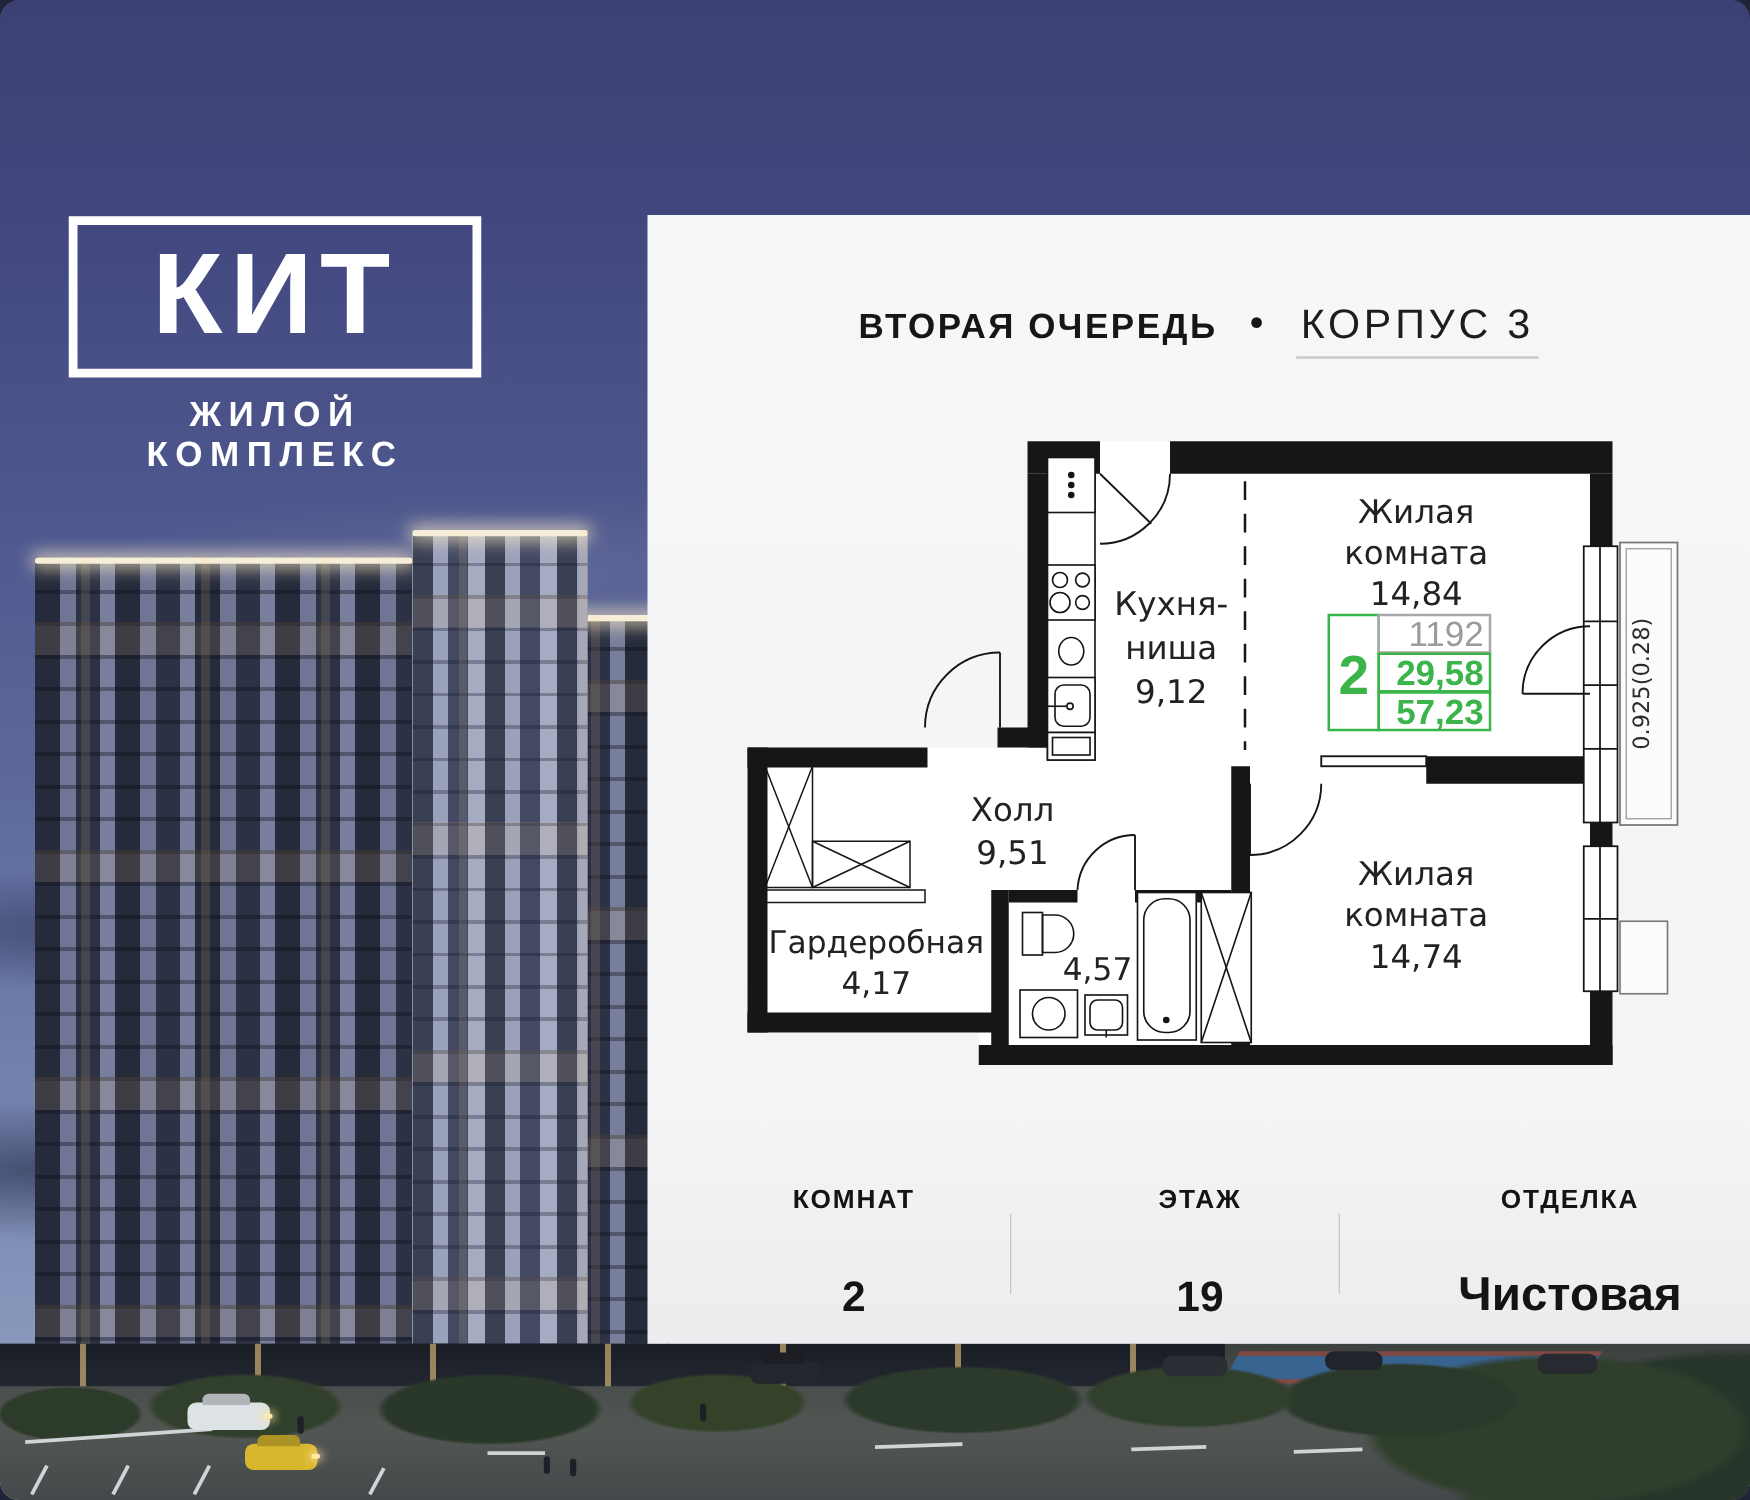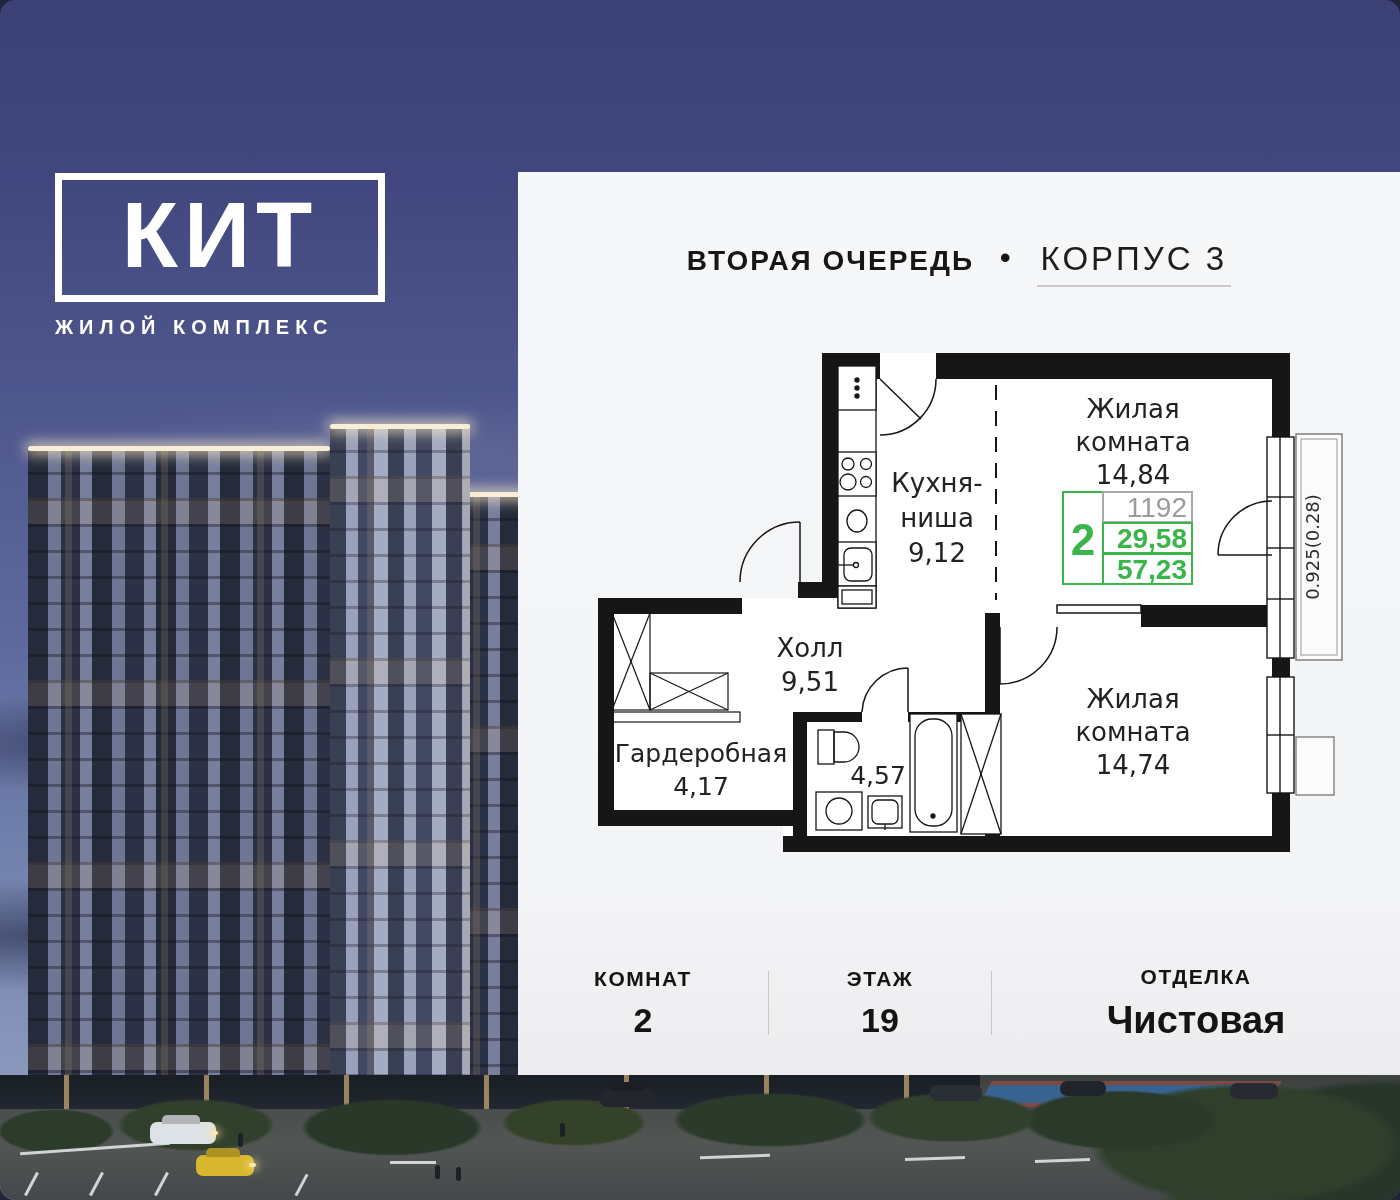--- a/index.html
+++ b/index.html
@@ -54,36 +54,36 @@
   .roadmark{position:absolute;background:#cfd4d6;}
   .car{position:absolute;border-radius:7px;}
   .car .cab{position:absolute;left:18%;top:-7px;width:58%;height:9px;border-radius:5px 5px 0 0;background:inherit;filter:brightness(.8);}
   .headlight{position:absolute;width:7px;height:4px;border-radius:2px;background:#ffe9a8;box-shadow:0 0 8px 2px rgba(255,230,150,.8);}
   .person{position:absolute;width:5px;height:14px;border-radius:3px;background:#1d2026;}
 
   
   .logo-frame{position:absolute;left:55px;top:173px;width:330px;height:129px;
     border:7px solid #ffffff;box-sizing:border-box;display:flex;align-items:center;justify-content:center;}
   .logo-title{color:#fff;font-size:92px;font-weight:bold;letter-spacing:6px;line-height:1;margin-top:-6px;}
-  .logo-sub{position:absolute;left:55px;top:316px;width:330px;text-align:left;
-    color:#fff;font-size:20px;font-weight:bold;letter-spacing:6px;}
+  .logo-sub{position:absolute;left:55px;top:316px;width:330px;text-align:center;
+    color:#fff;font-size:28px;font-weight:bold;letter-spacing:6px;}
 
   
   .panel{position:absolute;left:518px;top:172px;width:882px;height:903px;
     background:linear-gradient(180deg,#f6f7f9 0%,#f3f4f6 80%,#ececee 100%);}
   .panel-header{position:absolute;left:0;top:68px;width:100%;display:flex;
     align-items:baseline;justify-content:center;gap:26px;color:#161616;}
   .phase{font-size:28px;font-weight:bold;letter-spacing:2px;}
   .bullet{font-size:30px;font-weight:bold;transform:translateY(-2px);}
   .building-link{font-size:33px;font-weight:500;letter-spacing:3px;color:#1d1d1d;
     border-bottom:2px solid #c9c9c9;padding:0 4px 7px 4px;}
 
   
   .infobar{position:absolute;left:518px;top:948px;width:882px;height:110px;display:flex;}
-  .info-col{display:flex;flex-direction:column;align-items:center;justify-content:center;gap:10px;color:#141414;}
+  .info-col{display:flex;flex-direction:column;align-items:center;justify-content:space-between;gap:10px;color:#141414;padding-left:40px;}
   .info-col .lbl{font-size:21px;font-weight:600;letter-spacing:1.5px;}
   .info-col .val{font-size:34px;font-weight:bold;}
   .info-col.wide .val{font-size:38px;}
   .vsep{width:1px;height:64px;background:#c6c6c6;align-self:center;}
   .col1{width:250px;} .col2{width:222px;} .col3{flex:1;}
 
   .plan-svg{position:absolute;left:0;top:0;}
 </style>
 </head>
 <body>

